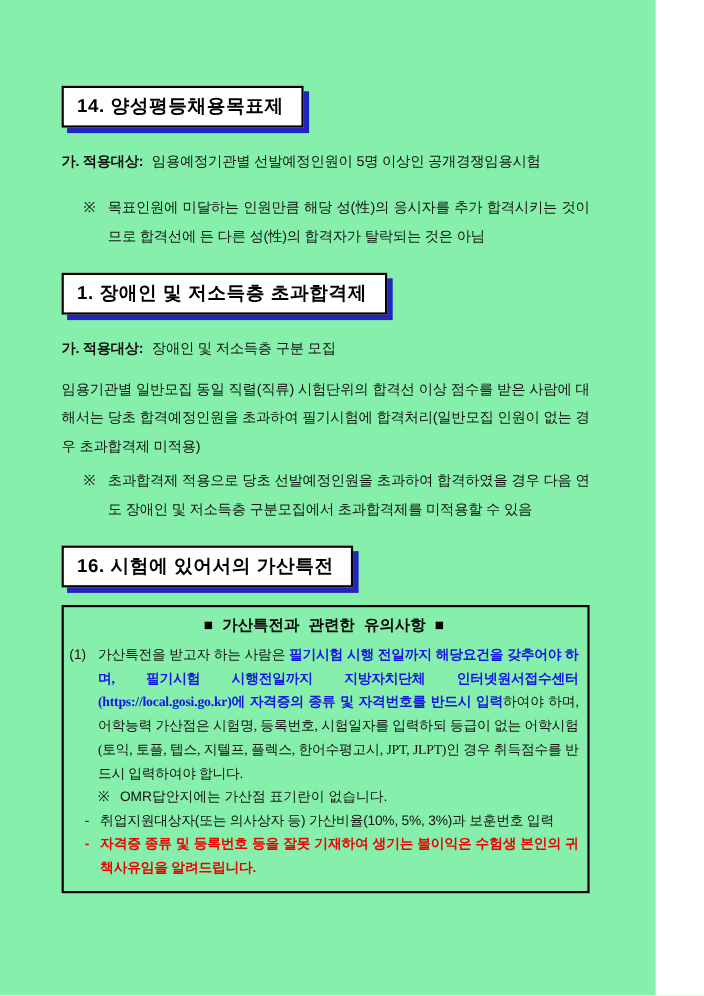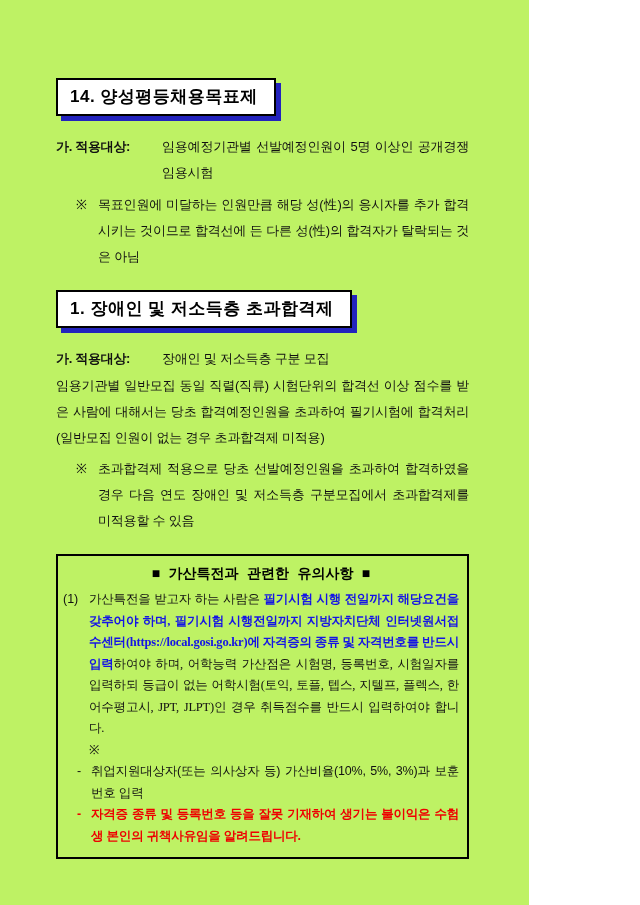--- a/index.html
+++ b/index.html
@@ -9,24 +9,24 @@
   }
   body {
     width: 640px;
     height: 905px;
     font-family: "Liberation Sans", sans-serif;
     color: #111111;
     overflow: hidden;
   }
   .page {
     box-sizing: border-box;
-    width: 529px;
+    width: 596px;
     height: 905px;
     padding: 78px 60px 0 56px;
-    background: #bef264;
+    background: #86efac;
   }
 
   
   .sec-header {
     display: inline-block;
     background: #ffffff;
     border: 2px solid #000000;
     box-shadow: 5px 5px 0 0 #2323bd;
     padding: 5px 16px 6px 12px;
     font-size: 17px;
@@ -35,22 +35,21 @@
     color: #000000;
     margin-bottom: 4px;
   }
 
   .sec-body { margin-top: 14px; }
 
   .item {
     display: flex;
     font-size: 13px;
     line-height: 26px;
-    margin-top: 1px;
-    gap: 24px;
+    margin-top: 11px;
   }
   .item .label {
     flex: none;
     width: 82px;
     font-weight: bold;
     white-space: nowrap;
     letter-spacing: -0.3px;
   }
   .item .content {
     flex: 1;
@@ -134,30 +133,34 @@
         <span class="content">임용기관별 일반모집 동일 직렬(직류) 시험단위의 합격선 이상 점수를 받은 사람에 대해서는 당초 합격예정인원을 초과하여 필기시험에 합격처리(일반모집 인원이 없는 경우 초과합격제 미적용)</span>
       </div>
       <div class="note-row">
         <span class="marker">※</span>
         <span class="note-text">초과합격제 적용으로 당초 선발예정인원을 초과하여 합격하였을 경우 다음 연도 장애인 및 저소득층 구분모집에서 초과합격제를 미적용할 수 있음</span>
       </div>
     </div>
   </div>
 
   <div class="section section-gap">
+    <div class="sec-header">
+      <span>16. 시험에 있어서의 가산특전</span>
+    </div>
 
     
     <div class="notice">
       <div class="notice-title">■ 가산특전과 관련한 유의사항 ■</div>
       <div class="n1">
         <span class="n1-no">(1)</span>
         <span class="n1-body"><span>가산특전을 받고자 하는 사람은 </span><span class="blue-run">필기시험 시행 전일까지 해당요건을 갖추어야 하며, 필기시험 시행전일까지 지방자치단체 인터넷원서접수센터(https://local.gosi.go.kr)에 자격증의 종류 및 자격번호를 반드시 입력</span><span>하여야 하며, 어학능력 가산점은 시험명, 등록번호, 시험일자를 입력하되 등급이 없는 어학시험(토익, 토플, 텝스, 지텔프, 플렉스, 한어수평고시, JPT, JLPT)인 경우 취득점수를 반드시 입력하여야 합니다.</span></span>
       </div>
       <div class="sub-row">
         <span class="marker">※</span>
+        <span class="dash-text">OMR답안지에는 가산점 표기란이 없습니다.</span>
       </div>
       <div class="dash-row">
         <span class="marker">-</span>
         <span class="dash-text">취업지원대상자(또는 의사상자 등) 가산비율(10%, 5%, 3%)과 보훈번호 입력</span>
       </div>
       <div class="dash-row warning">
         <span class="marker">-</span>
         <span class="dash-text">자격증 종류 및 등록번호 등을 잘못 기재하여 생기는 불이익은 수험생 본인의 귀책사유임을 알려드립니다.</span>
       </div>
     </div>

